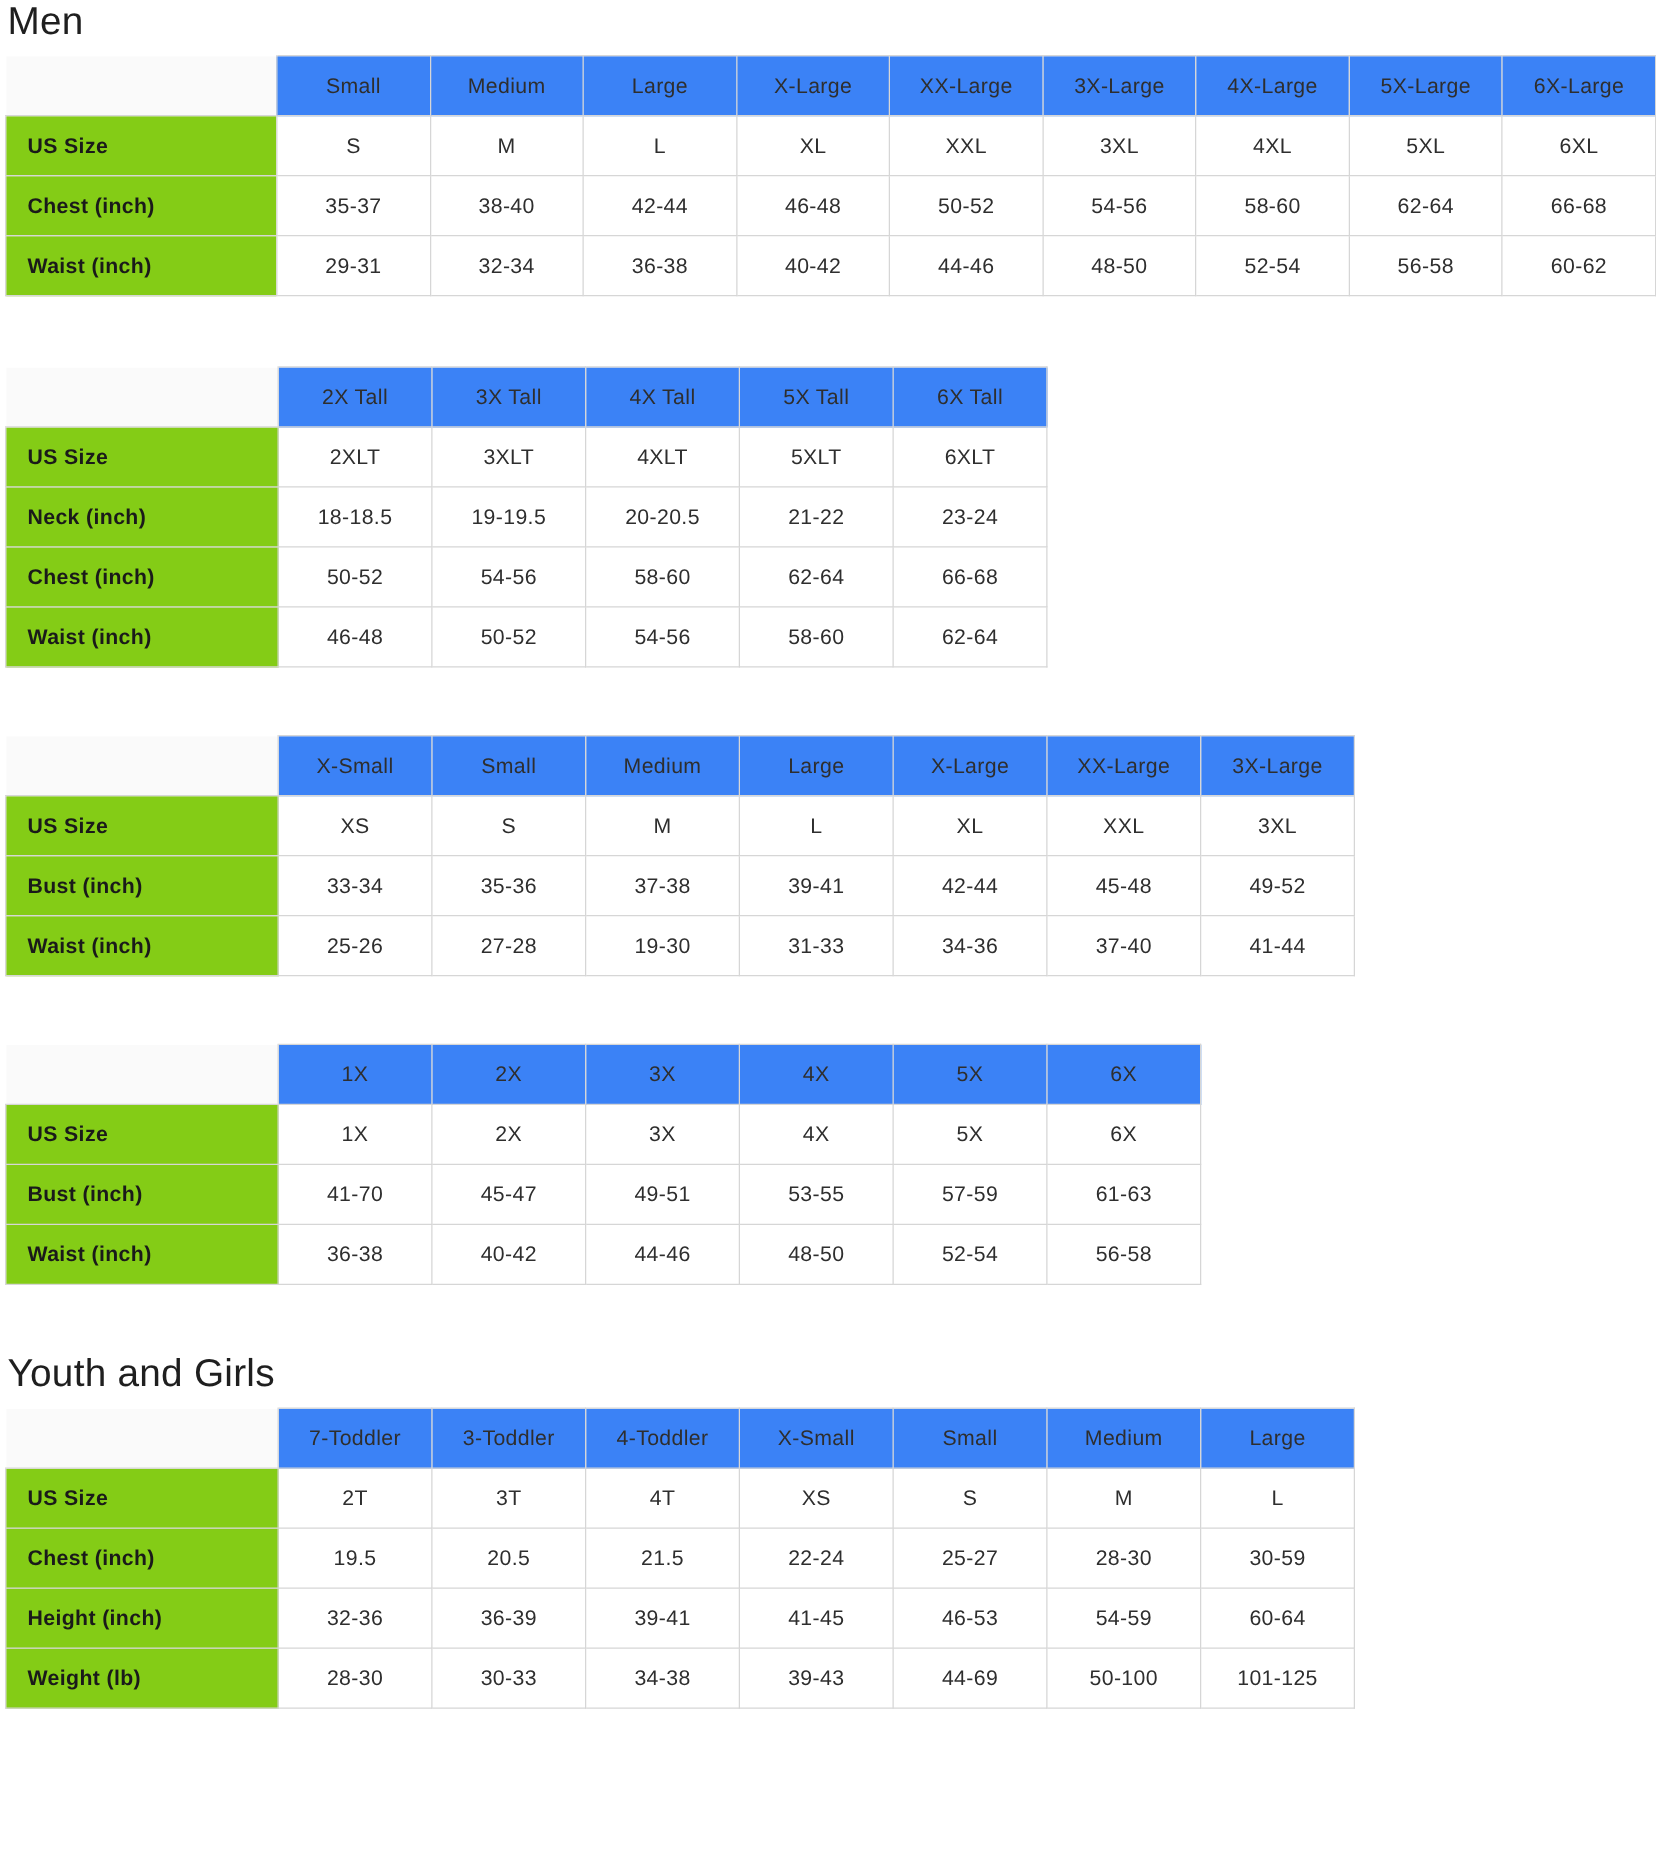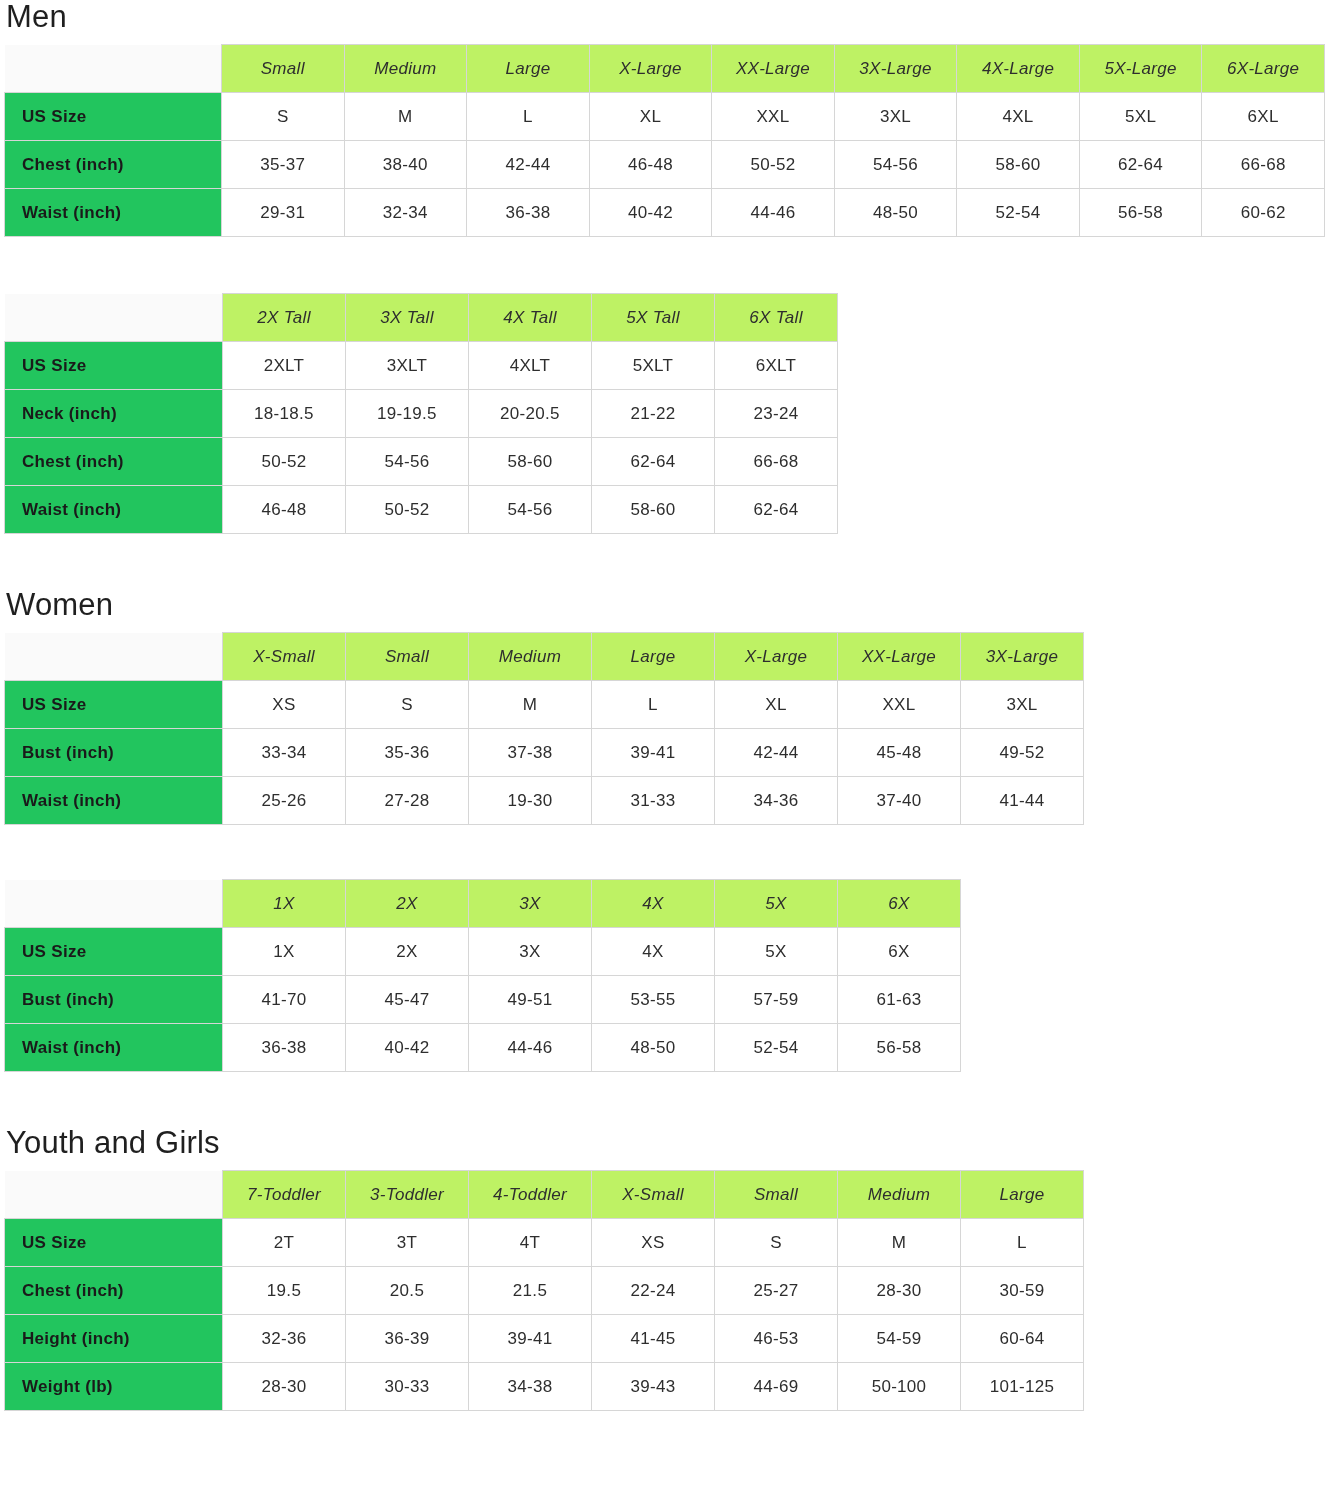--- a/index.html
+++ b/index.html
@@ -51,32 +51,31 @@
     text-align: center;
     vertical-align: middle;
     font-size: 17px;
     font-weight: 400;
     color: #2e2e2e;
     padding: 0 6px;
     box-sizing: border-box;
     letter-spacing: 0.3px;
   }
   table.size th.colhead {
-    background: #bef264;
+    background: #3b82f6;
     font-weight: 400;
     color: #2e2e2e;
-    font-style: italic;
   }
   table.size th.rowhead {
     text-align: left;
     padding-left: 17px;
     font-weight: 700;
     color: #1a1a1a;
     font-size: 17px;
-    background: #22c55e;
+    background: #84cc16;
   }
   table.size tr.header-row th.corner {
     background: #fafafa;
     border-left: 1px solid #ffffff;
     border-top: 1px solid #ffffff;
   }
   .label-col { width: 218px; }
   .data-col  { width: 123px; }
   .spacer-men { height: 56px; }
   .spacer { height: 54px; }
@@ -209,23 +208,20 @@
               <td>50-52</td>
               <td>54-56</td>
               <td>58-60</td>
               <td>62-64</td>
             </tr>
           </tbody>
         </table>
         <div class="spacer"></div>
       </div>
       <div class="section">
-        <div class="section-head">
-          <div class="section-title">Women</div>
-        </div>
         <table class="size">
           <colgroup>
             <col class="label-col">
             <col class="data-col">
             <col class="data-col">
             <col class="data-col">
             <col class="data-col">
             <col class="data-col">
             <col class="data-col">
             <col class="data-col">

